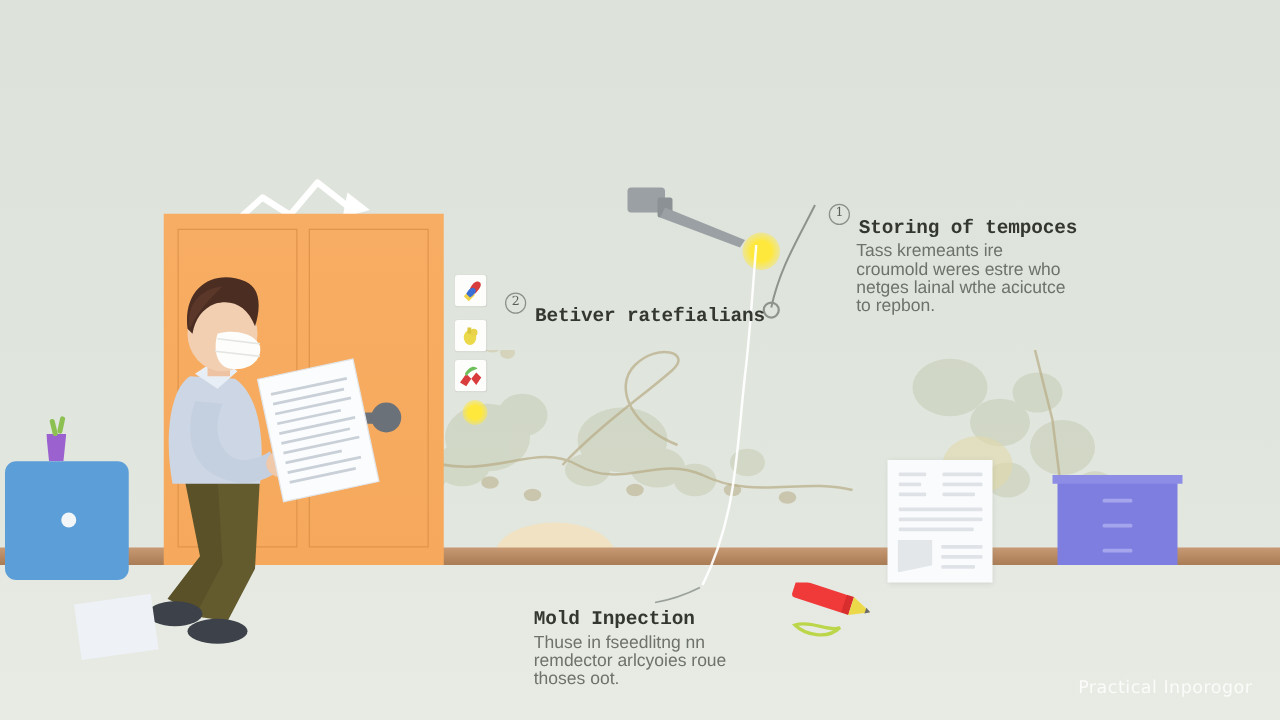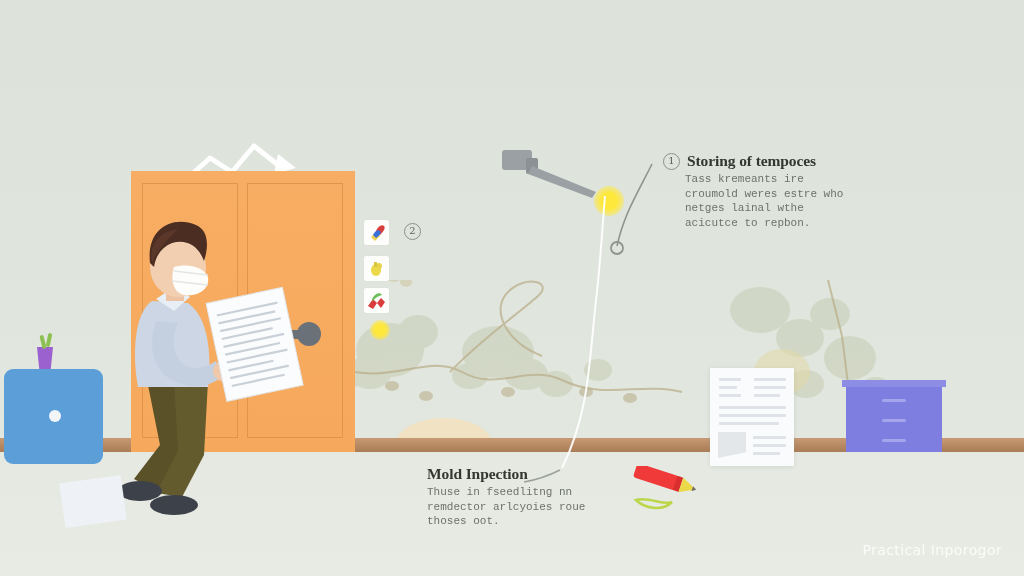--- a/index.html
+++ b/index.html
@@ -209,30 +209,31 @@
     width: 15px; height: 15px;
     border: 1.2px solid #8c9188;
     border-radius: 50%;
     color: #5a5f58;
     font-size: 10px;
     line-height: 13px;
     text-align: center;
     font-family: "DejaVu Serif", "Liberation Serif", serif;
   }
   .callout-title {
-    font-family: Liberation Serif, serif;
+    font-family: Liberation Mono, monospace;
     font-weight: 700;
     font-size: 15.5px;
     color: #33372f;
     white-space: nowrap;
     letter-spacing: -0.1px;
+    margin-top: 21px;
   }
   .callout-body {
-    font-family: Liberation Mono, monospace;
-    font-size: 11px;
+    font-family: Liberation Sans, sans-serif;
+    font-size: 14px;
     line-height: 14.5px;
     color: #6d726a;
     max-width: 178px;
     filter: blur(0.35px);
   }
   .callout.indent .callout-body { margin-left: 22px; }
 
   
   .chip {
     position: absolute;
@@ -449,20 +450,21 @@
     <div class="callout-head">
       <div class="num-badge">1</div>
       <div class="callout-title">Storing of tempoces</div>
     </div>
     <div class="callout-body">Tass kremeants ire croumold weres estre who netges lainal wthe acicutce to repbon.</div>
   </div>
 
   <div class="callout indent" style="left:404px; top:223px; width:190px;">
     <div class="callout-head">
       <div class="num-badge">2</div>
+      <div class="callout-title">Betiver ratefialians</div>
     </div>
   </div>
 
   <div class="callout" style="left:427px; top:465px; width:190px;">
     <div class="callout-head">
       <div class="callout-title">Mold Inpection</div>
     </div>
     <div class="callout-body">Thuse in fseedlitng nn remdector arlcyoies roue thoses oot.</div>
   </div>
 

